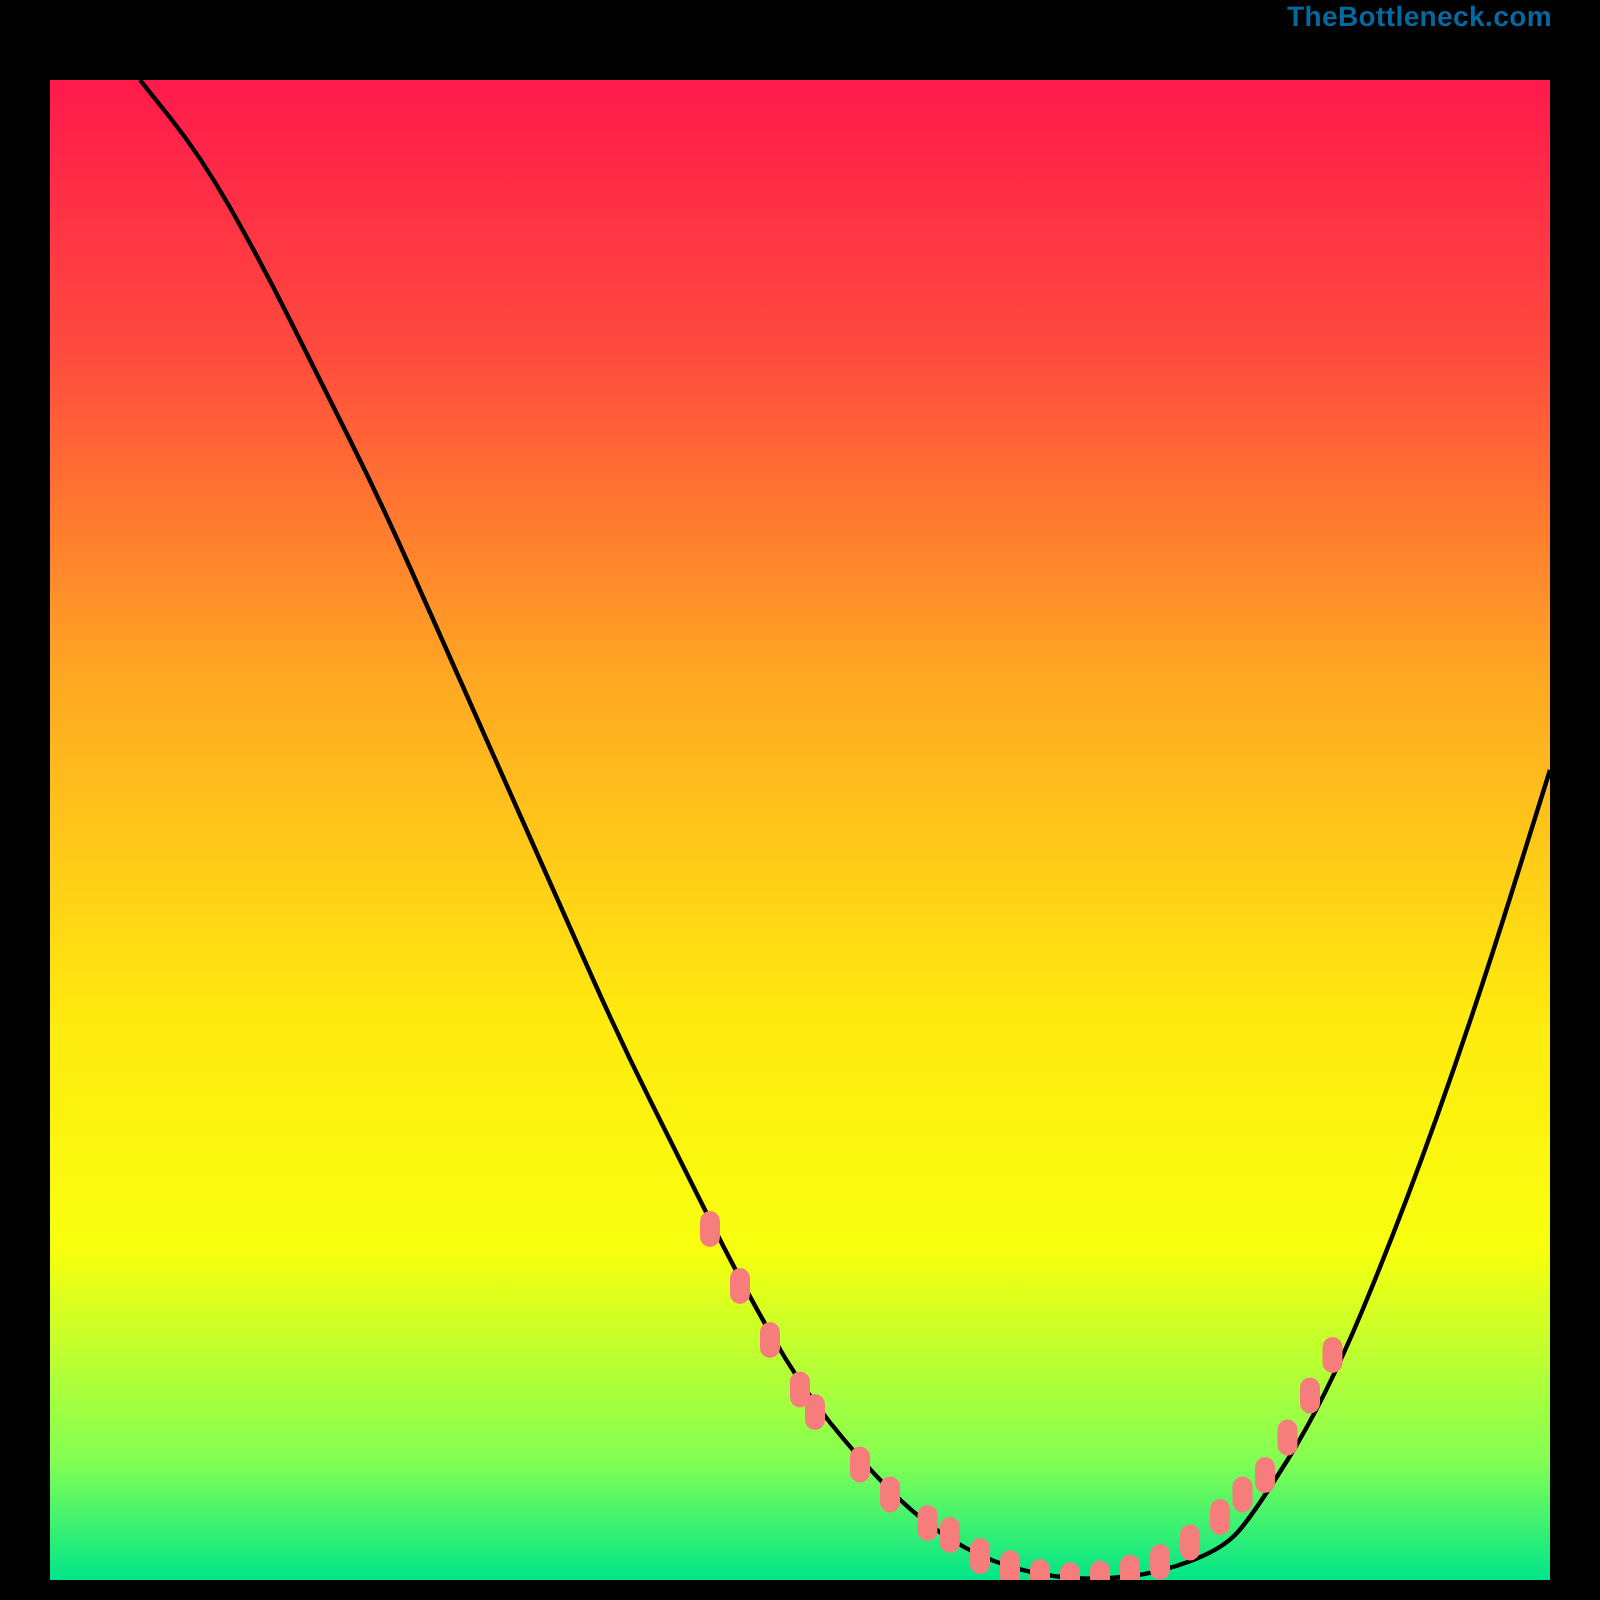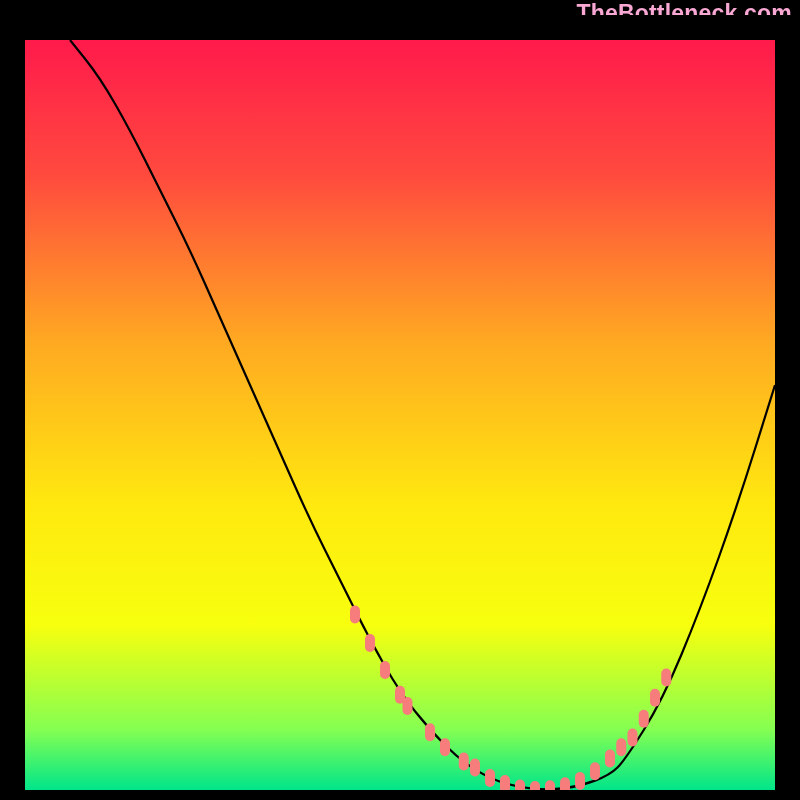--- a/index.html
+++ b/index.html
@@ -14,25 +14,25 @@
     position: absolute;
     left: 0;
     top: 15px;
     width: 800px;
     height: 785px;
     background: #000;
   }
   .watermark {
     position: absolute;
     top: 0;
-    right: 8px;
+    right: 24px;
     font-family: Arial, Helvetica, sans-serif;
-    font-size: 23px;
+    font-size: 14px;
     font-weight: bold;
-    color: #f9a8d4;
+    color: #0369a1;
     letter-spacing: 0.2px;
   }
   .plot {
     position: absolute;
     left: 25px;
     top: 25px;
     width: 750px;
     height: 750px;
   }
   svg { display: block; }

